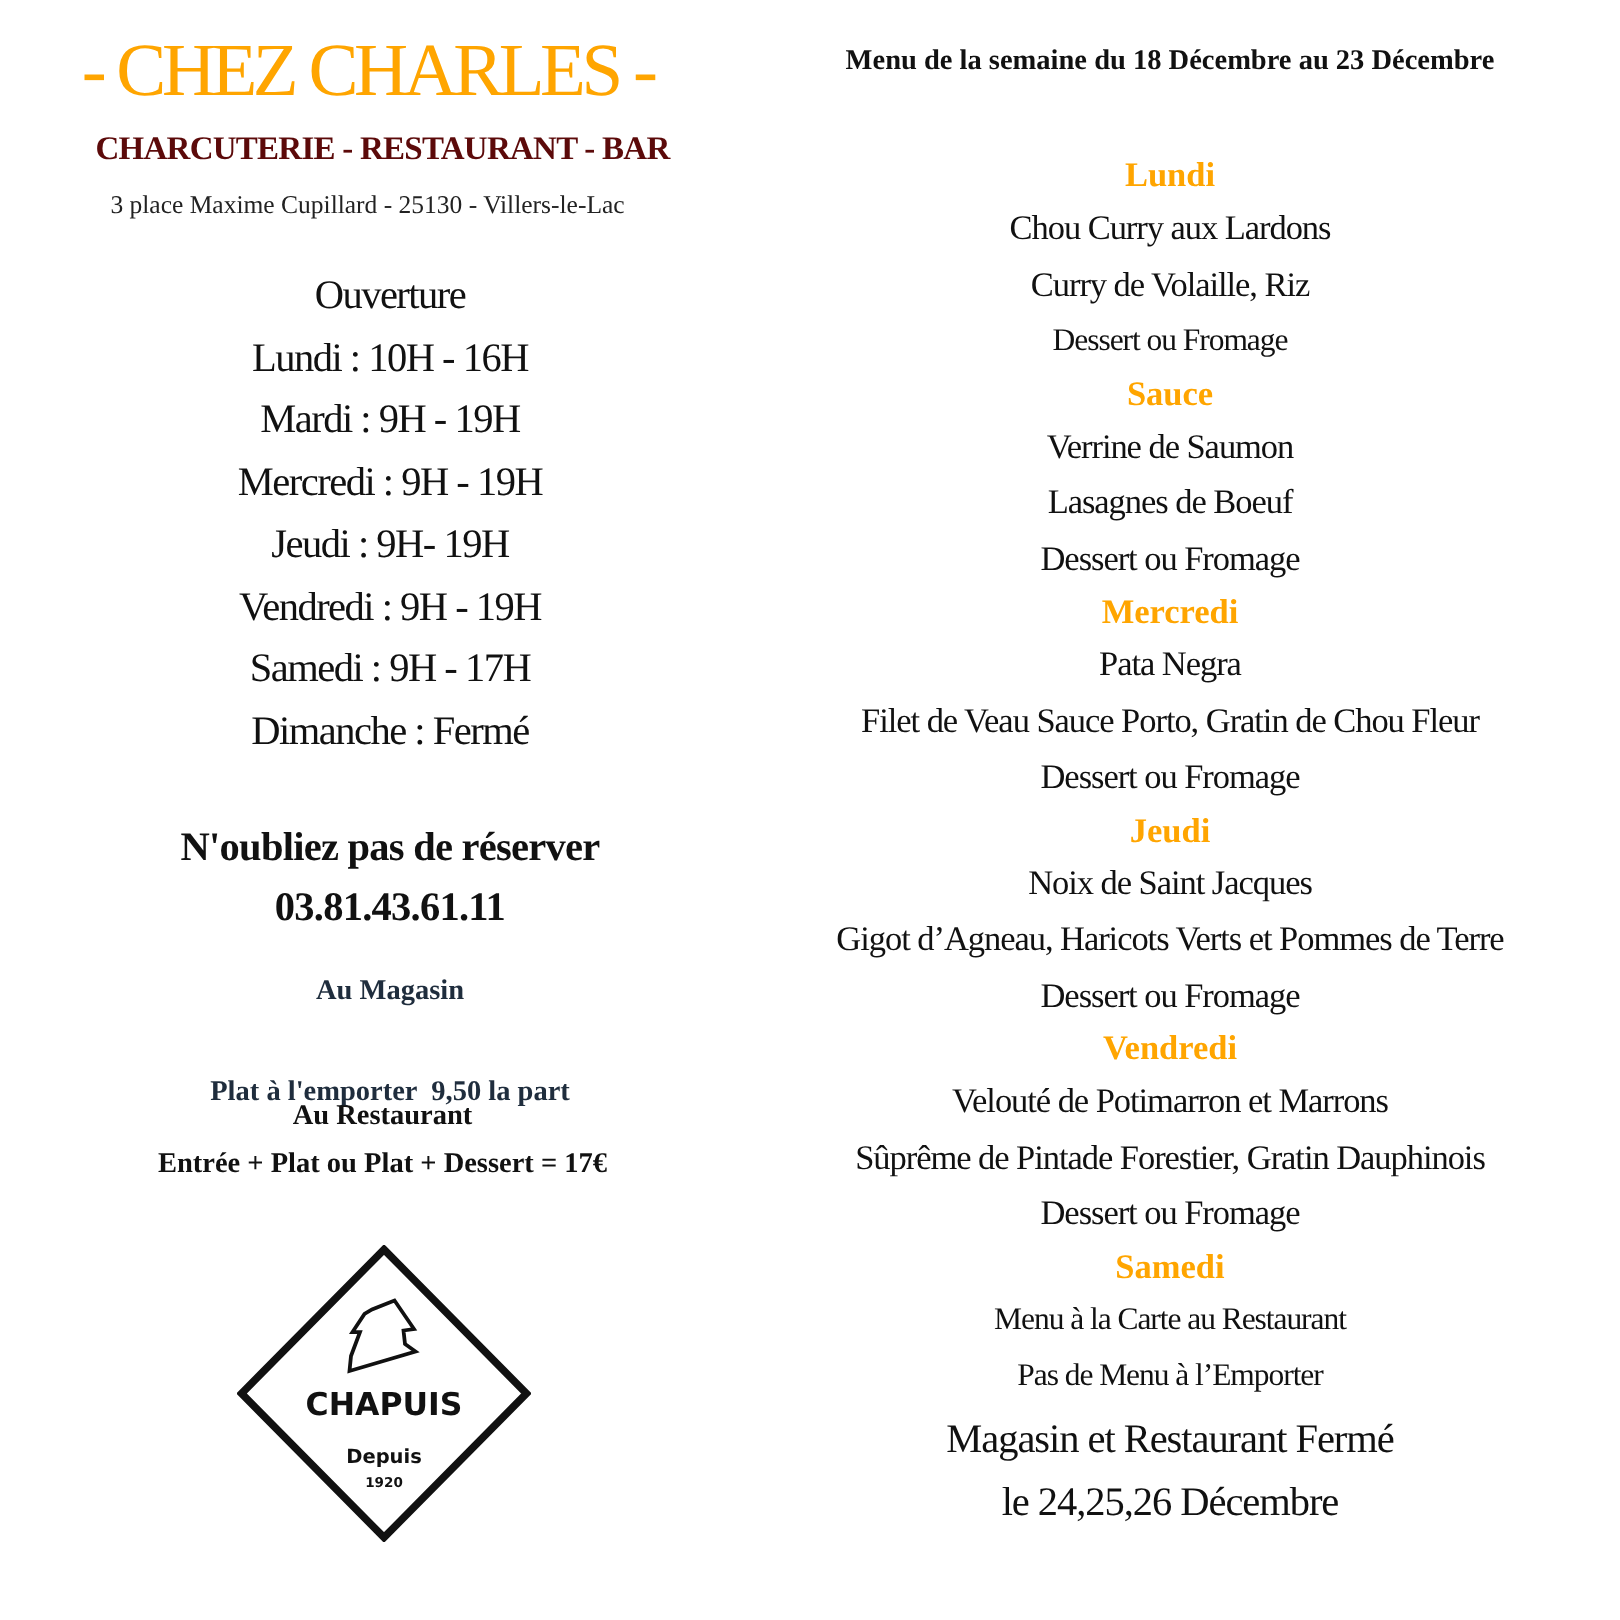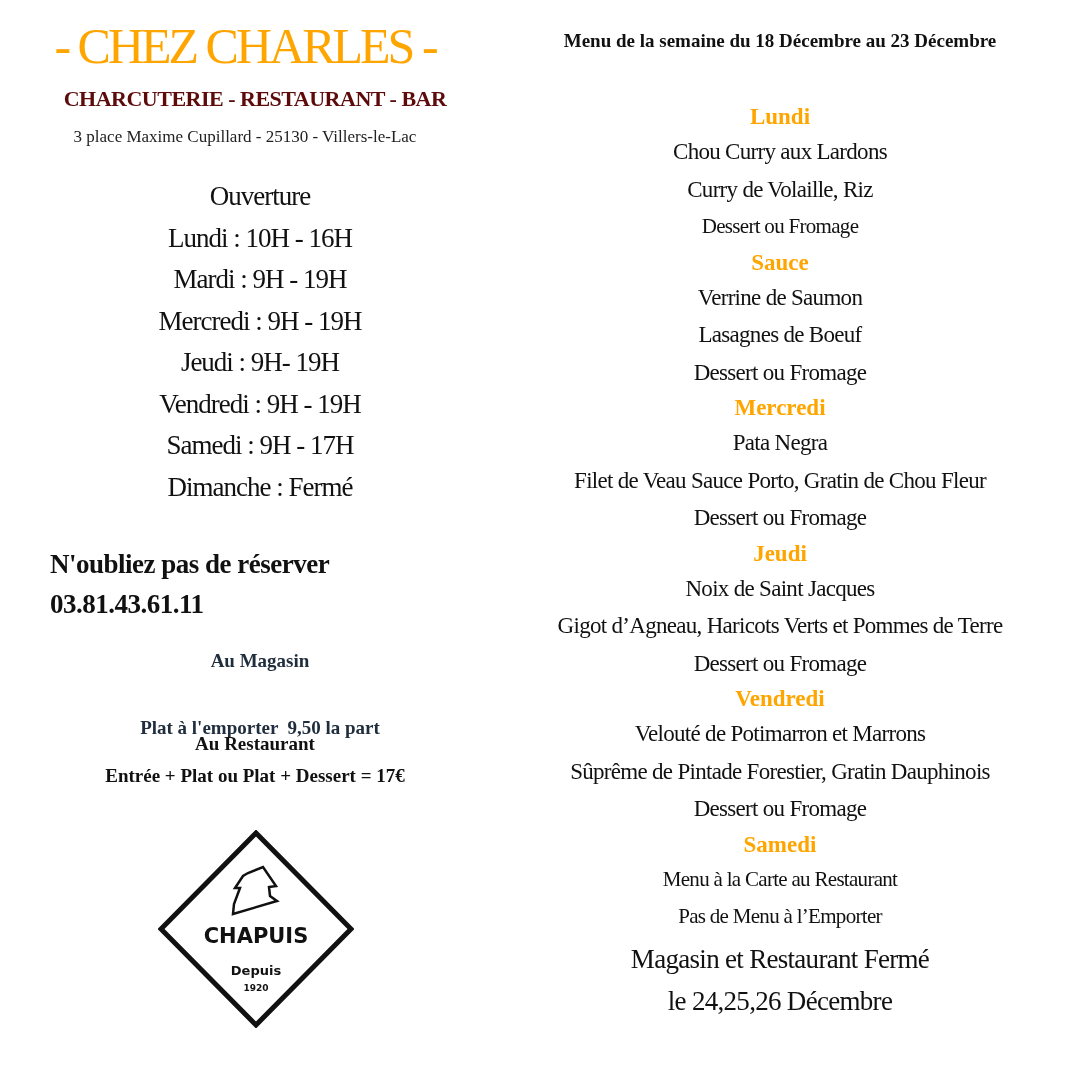--- a/index.html
+++ b/index.html
@@ -21,21 +21,21 @@
     }
     #address {
       left: 0; width: 490px; top: 127px; text-align: center;
       font-size: 17px; color: #222;
     }
     #hours {
       left: 60px; width: 400px; top: 176px; text-align: center;
       font-size: 27px; line-height: 41.5px; letter-spacing: -1px; color: #111;
     }
     #reserve {
-      left: 50px; width: 420px; top: 544px; text-align: left;
+      left: 50px; width: 420px; top: 544px; text-align: center;
       font-size: 27px; font-weight: bold; line-height: 40px; letter-spacing: -0.5px;
     }
     #shop {
       left: 50px; width: 420px; top: 647px; text-align: center;
       font-size: 19px; font-weight: bold; line-height: 27px; color: #1F2D3D;
     }
     #restaurant {
       left: 30px; width: 450px; top: 728px; text-align: center;
       font-size: 19px; font-weight: bold; line-height: 32px; color: #111;
     }

